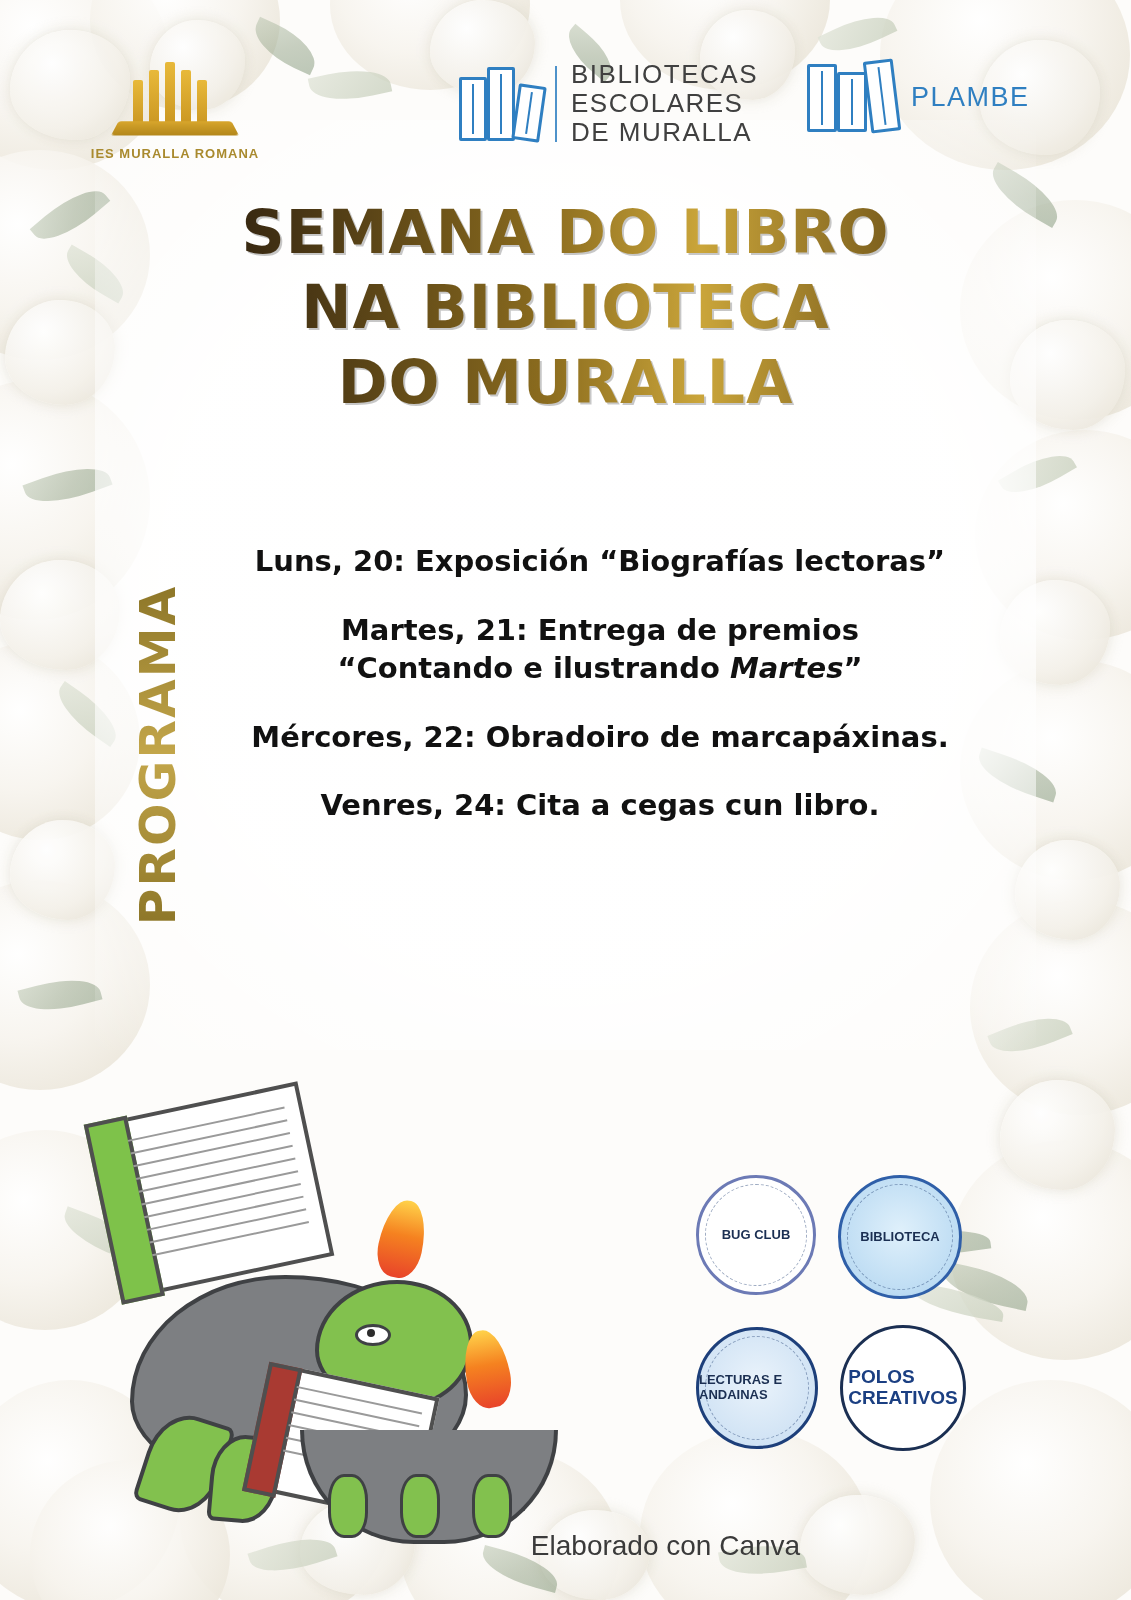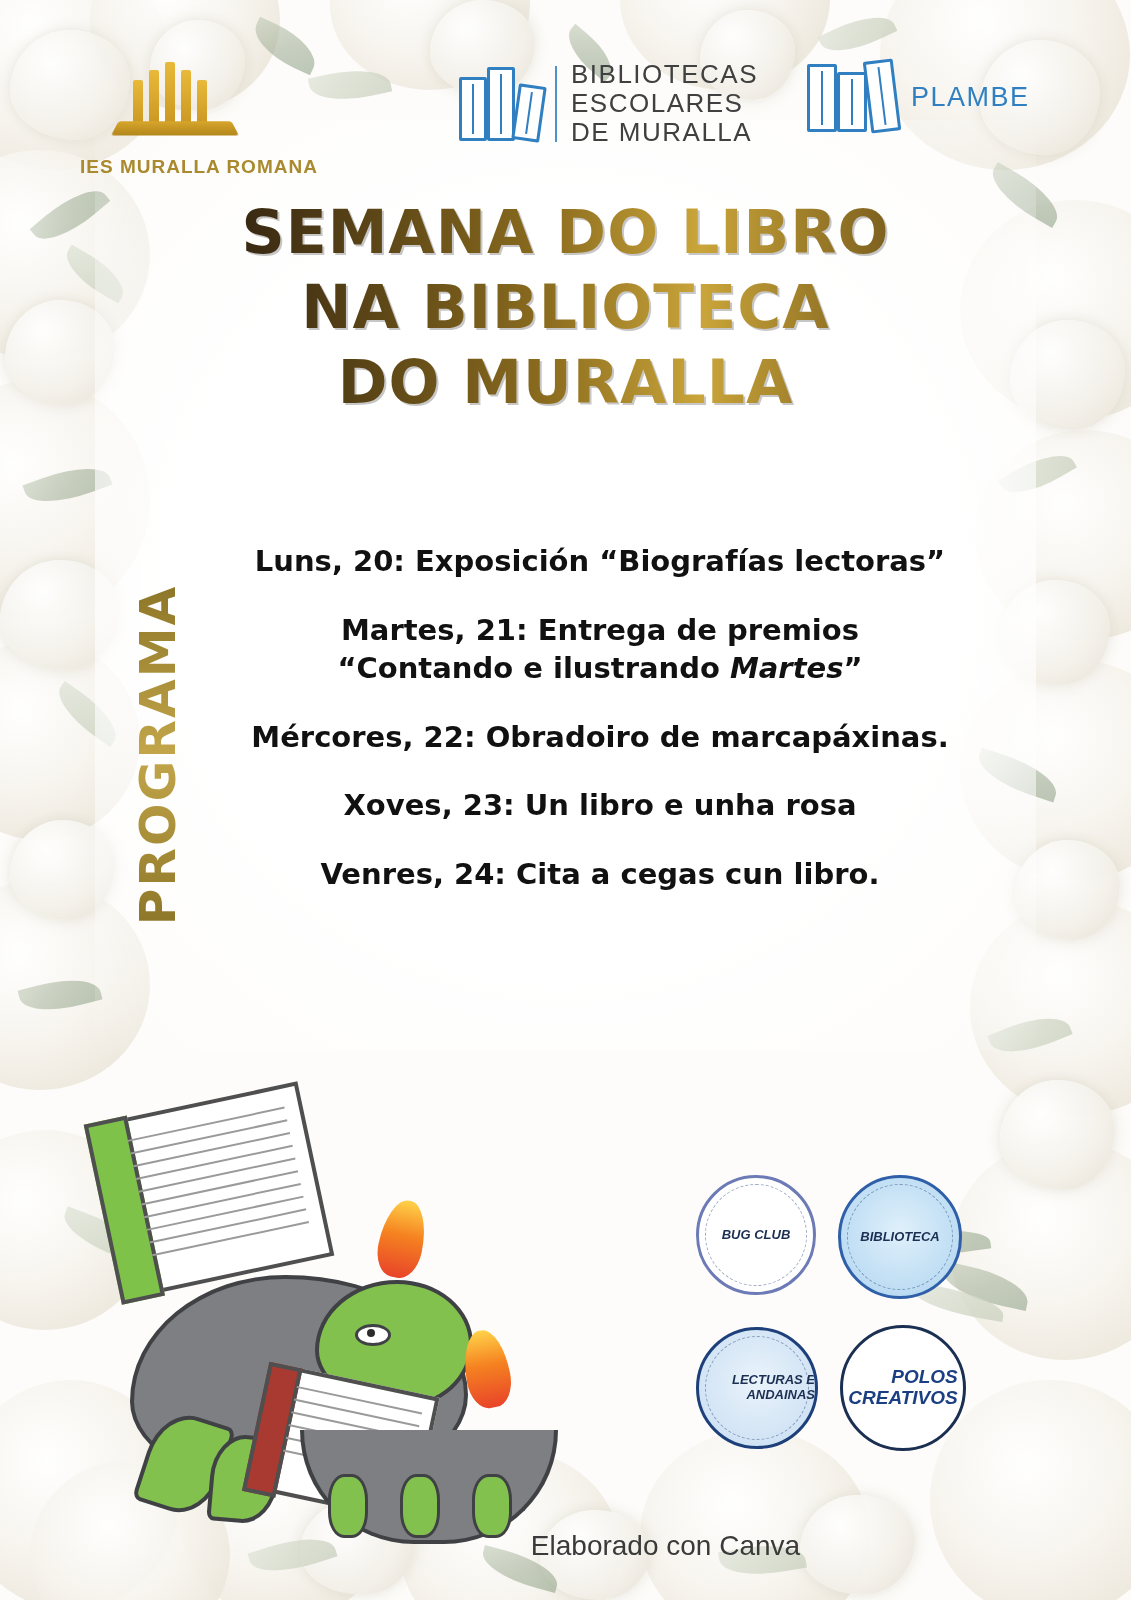--- a/index.html
+++ b/index.html
@@ -104,22 +104,22 @@
     position: absolute;
     bottom: -8px;
     left: 0;
     width: 120px;
     height: 16px;
     background: linear-gradient(180deg, #d8a62c 0%, #b3871b 100%);
     border-radius: 3px;
     transform: perspective(60px) rotateX(28deg);
   }
   .ies-name {
-    margin-top: 28px;
-    font-size: 19px;
+    margin-top: 18px;
+    font-size: 13px;
     letter-spacing: 1px;
     font-weight: bold;
     color: #a98a2e;
     white-space: nowrap;
   }
 
   .beg-logo {
     position: absolute;
     left: 455px;
     top: 10px;
@@ -248,23 +248,22 @@
     width: 300px;
     height: 280px;
   }
   .badge {
     position: absolute;
     border-radius: 50%;
     background: #ffffff;
     display: flex;
     align-items: center;
     justify-content: center;
-    text-align: right;
+    text-align: left;
     overflow: hidden;
-    font-style: italic;
   }
   .badge-1 { left: 6px; top: 0; width: 114px; height: 114px; border: 3px solid #6c7ab5; }
   .badge-2 { left: 148px; top: 0; width: 118px; height: 118px; border: 3px solid #2f5fa8; background: radial-gradient(circle at 50% 45%, #dff0fb 0%, #bddcf3 70%, #9ec9ea 100%); }
   .badge-3 { left: 6px; top: 152px; width: 116px; height: 116px; border: 3px solid #1d3f7a; background: radial-gradient(circle at 50% 45%, #eaf3fb 0%, #cfe2f4 75%); }
   .badge-4 { left: 150px; top: 150px; width: 120px; height: 120px; border: 3px solid #1b2f52; }
   .badge-text {
     font-size: 13px;
     font-weight: bold;
     line-height: 1.15;
     color: #1b2f52;
@@ -543,21 +542,20 @@
     <div class="programa">
       <span>PROGRAMA</span>
     </div>
 
     <div class="schedule">
       <div class="sched-item">Luns, 20: Exposición “Biografías lectoras”</div>
       <div class="sched-item">
         <span>Martes, 21: Entrega de premios “Contando e ilustrando </span><span class="ital">Martes</span><span>”</span>
       </div>
       <div class="sched-item">Mércores, 22: Obradoiro de marcapáxinas.</div>
-      <div class="sched-item">Xoves, 23: Un libro e unha rosa</div>
       <div class="sched-item">Venres, 24: Cita a cegas cun libro.</div>
     </div>
 
     <div class="dragon">
       <div class="d-book">
         <div class="d-book-cover"></div>
         <div class="d-lines">
           <i></i>
             <i></i>
             <i></i>

